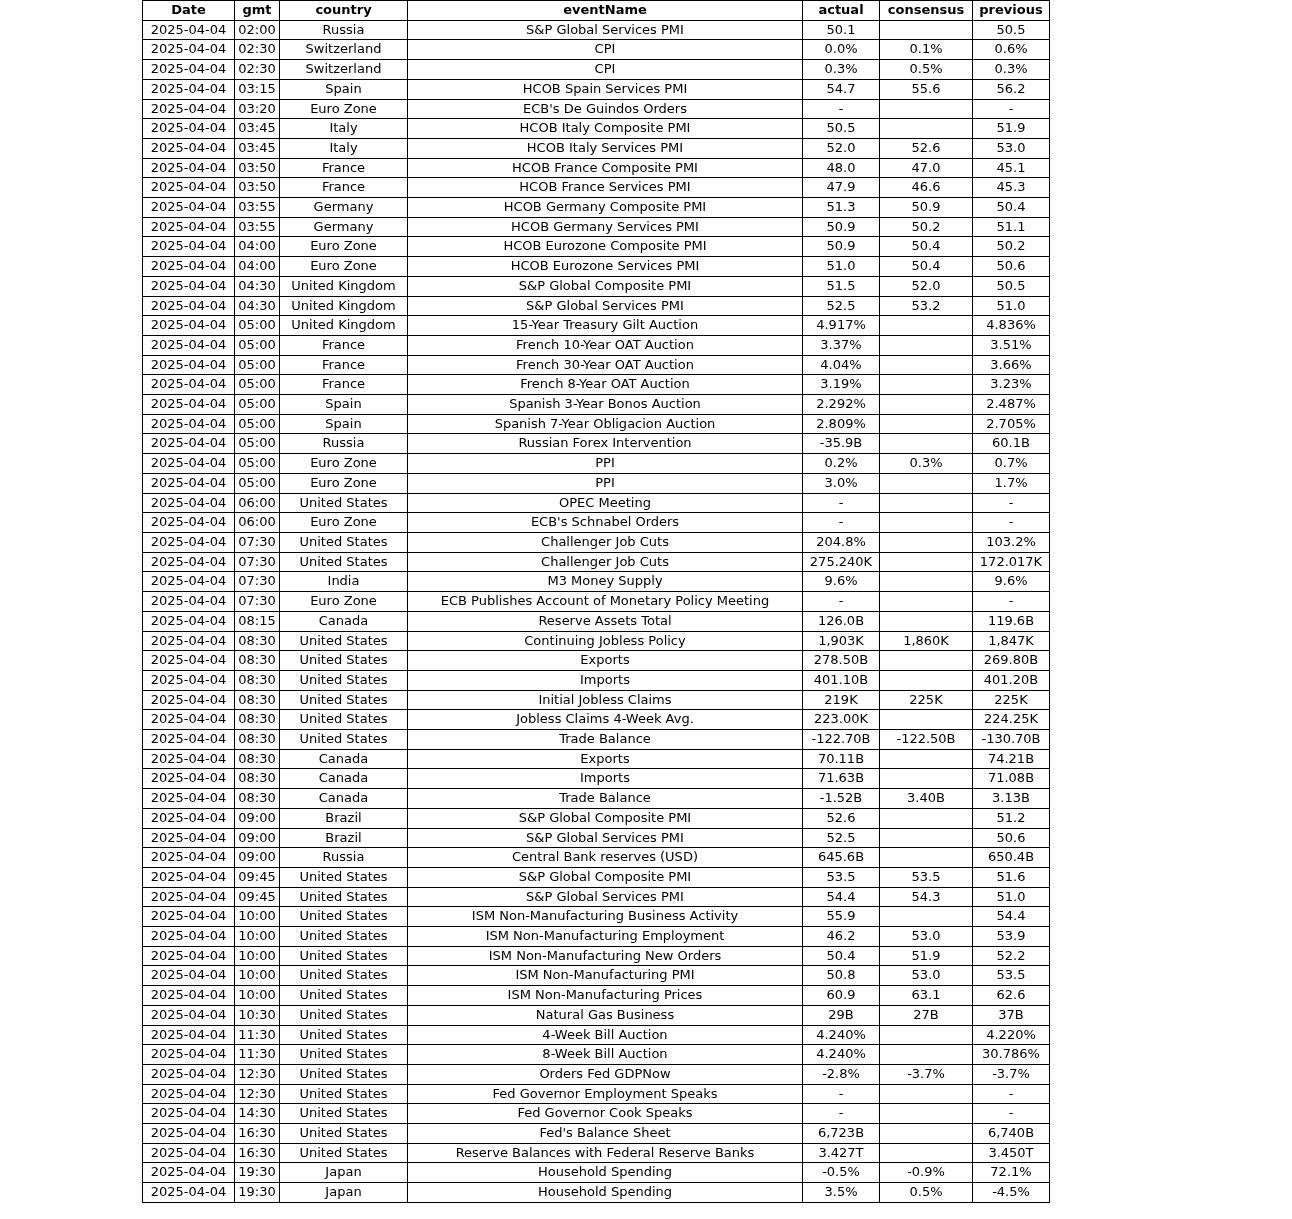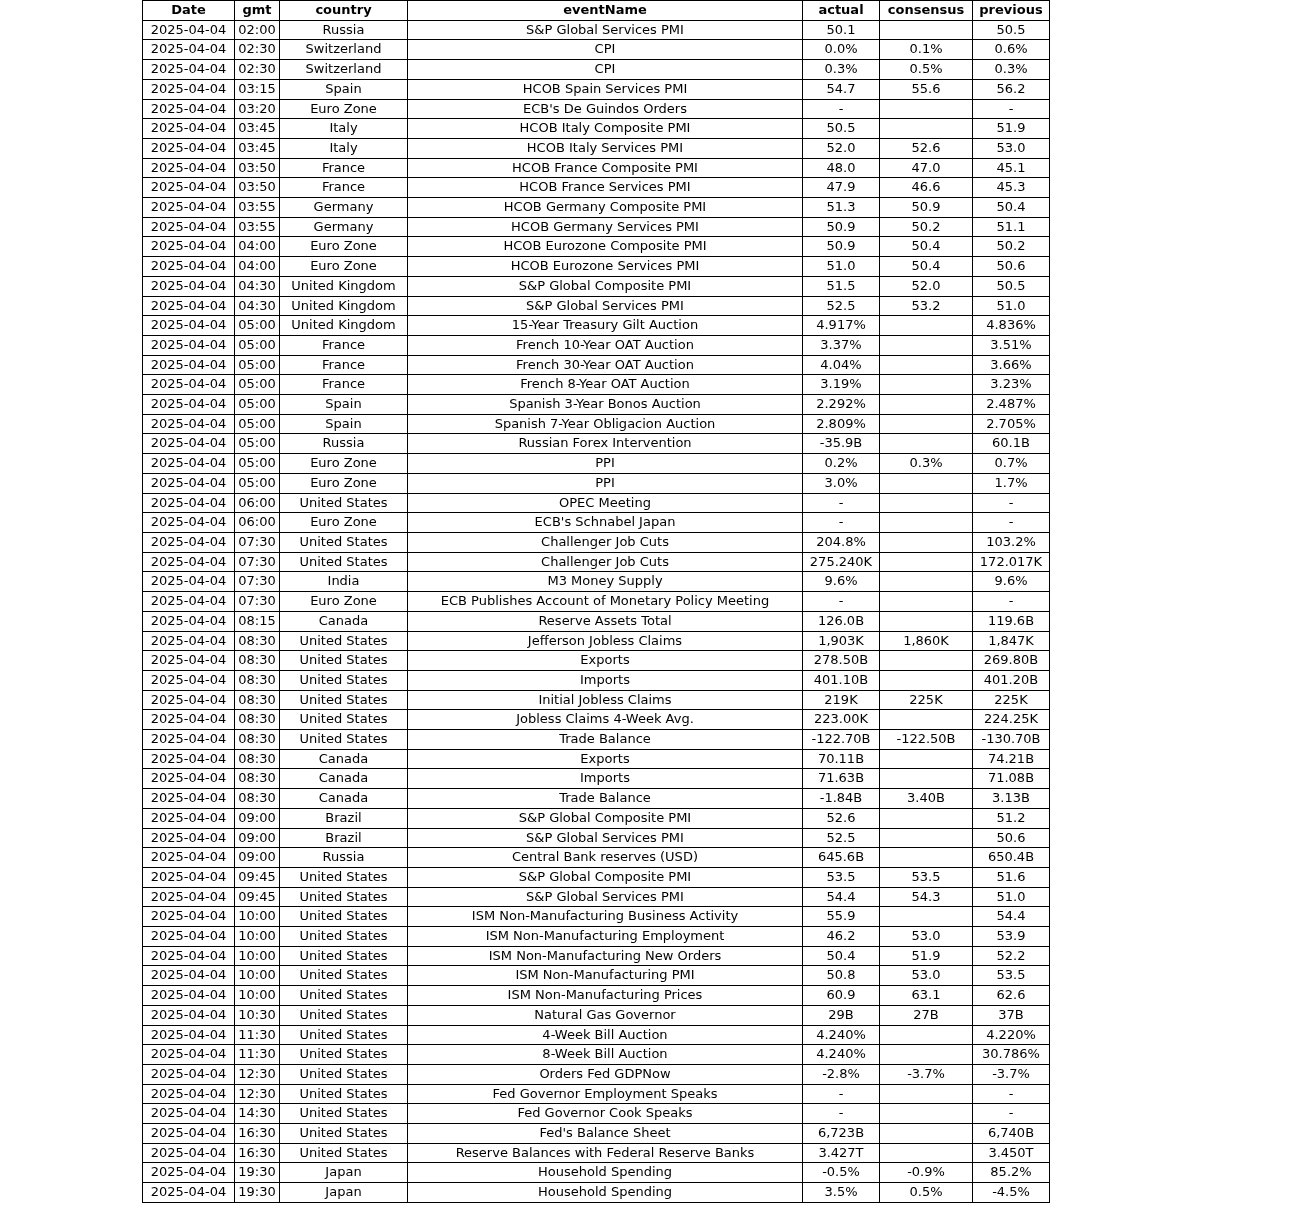--- a/index.html
+++ b/index.html
@@ -287,21 +287,21 @@
           <td>United States</td>
           <td>OPEC Meeting</td>
           <td>-</td>
           <td></td>
           <td>-</td>
         </tr>
         <tr>
           <td>2025-04-04</td>
           <td>06:00</td>
           <td>Euro Zone</td>
-          <td>ECB's Schnabel Japan</td>
+          <td>ECB's Schnabel Orders</td>
           <td>-</td>
           <td></td>
           <td>-</td>
         </tr>
         <tr>
           <td>2025-04-04</td>
           <td>07:30</td>
           <td>United States</td>
           <td>Challenger Job Cuts</td>
           <td>204.8%</td>
@@ -341,21 +341,21 @@
           <td>Canada</td>
           <td>Reserve Assets Total</td>
           <td>126.0B</td>
           <td></td>
           <td>119.6B</td>
         </tr>
         <tr>
           <td>2025-04-04</td>
           <td>08:30</td>
           <td>United States</td>
-          <td>Jefferson Jobless Claims</td>
+          <td>Continuing Jobless Policy</td>
           <td>1,903K</td>
           <td>1,860K</td>
           <td>1,847K</td>
         </tr>
         <tr>
           <td>2025-04-04</td>
           <td>08:30</td>
           <td>United States</td>
           <td>Exports</td>
           <td>278.50B</td>
@@ -414,21 +414,21 @@
           <td>Imports</td>
           <td>71.63B</td>
           <td></td>
           <td>71.08B</td>
         </tr>
         <tr>
           <td>2025-04-04</td>
           <td>08:30</td>
           <td>Canada</td>
           <td>Trade Balance</td>
-          <td>-1.84B</td>
+          <td>-1.52B</td>
           <td>3.40B</td>
           <td>3.13B</td>
         </tr>
         <tr>
           <td>2025-04-04</td>
           <td>09:00</td>
           <td>Brazil</td>
           <td>S&amp;P Global Composite PMI</td>
           <td>52.6</td>
           <td></td>
@@ -512,21 +512,21 @@
           <td>United States</td>
           <td>ISM Non-Manufacturing Prices</td>
           <td>60.9</td>
           <td>63.1</td>
           <td>62.6</td>
         </tr>
         <tr>
           <td>2025-04-04</td>
           <td>10:30</td>
           <td>United States</td>
-          <td>Natural Gas Governor</td>
+          <td>Natural Gas Business</td>
           <td>29B</td>
           <td>27B</td>
           <td>37B</td>
         </tr>
         <tr>
           <td>2025-04-04</td>
           <td>11:30</td>
           <td>United States</td>
           <td>4-Week Bill Auction</td>
           <td>4.240%</td>
@@ -587,21 +587,21 @@
           <td></td>
           <td>3.450T</td>
         </tr>
         <tr>
           <td>2025-04-04</td>
           <td>19:30</td>
           <td>Japan</td>
           <td>Household Spending</td>
           <td>-0.5%</td>
           <td>-0.9%</td>
-          <td>85.2%</td>
+          <td>72.1%</td>
         </tr>
         <tr>
           <td>2025-04-04</td>
           <td>19:30</td>
           <td>Japan</td>
           <td>Household Spending</td>
           <td>3.5%</td>
           <td>0.5%</td>
           <td>-4.5%</td>
         </tr>

